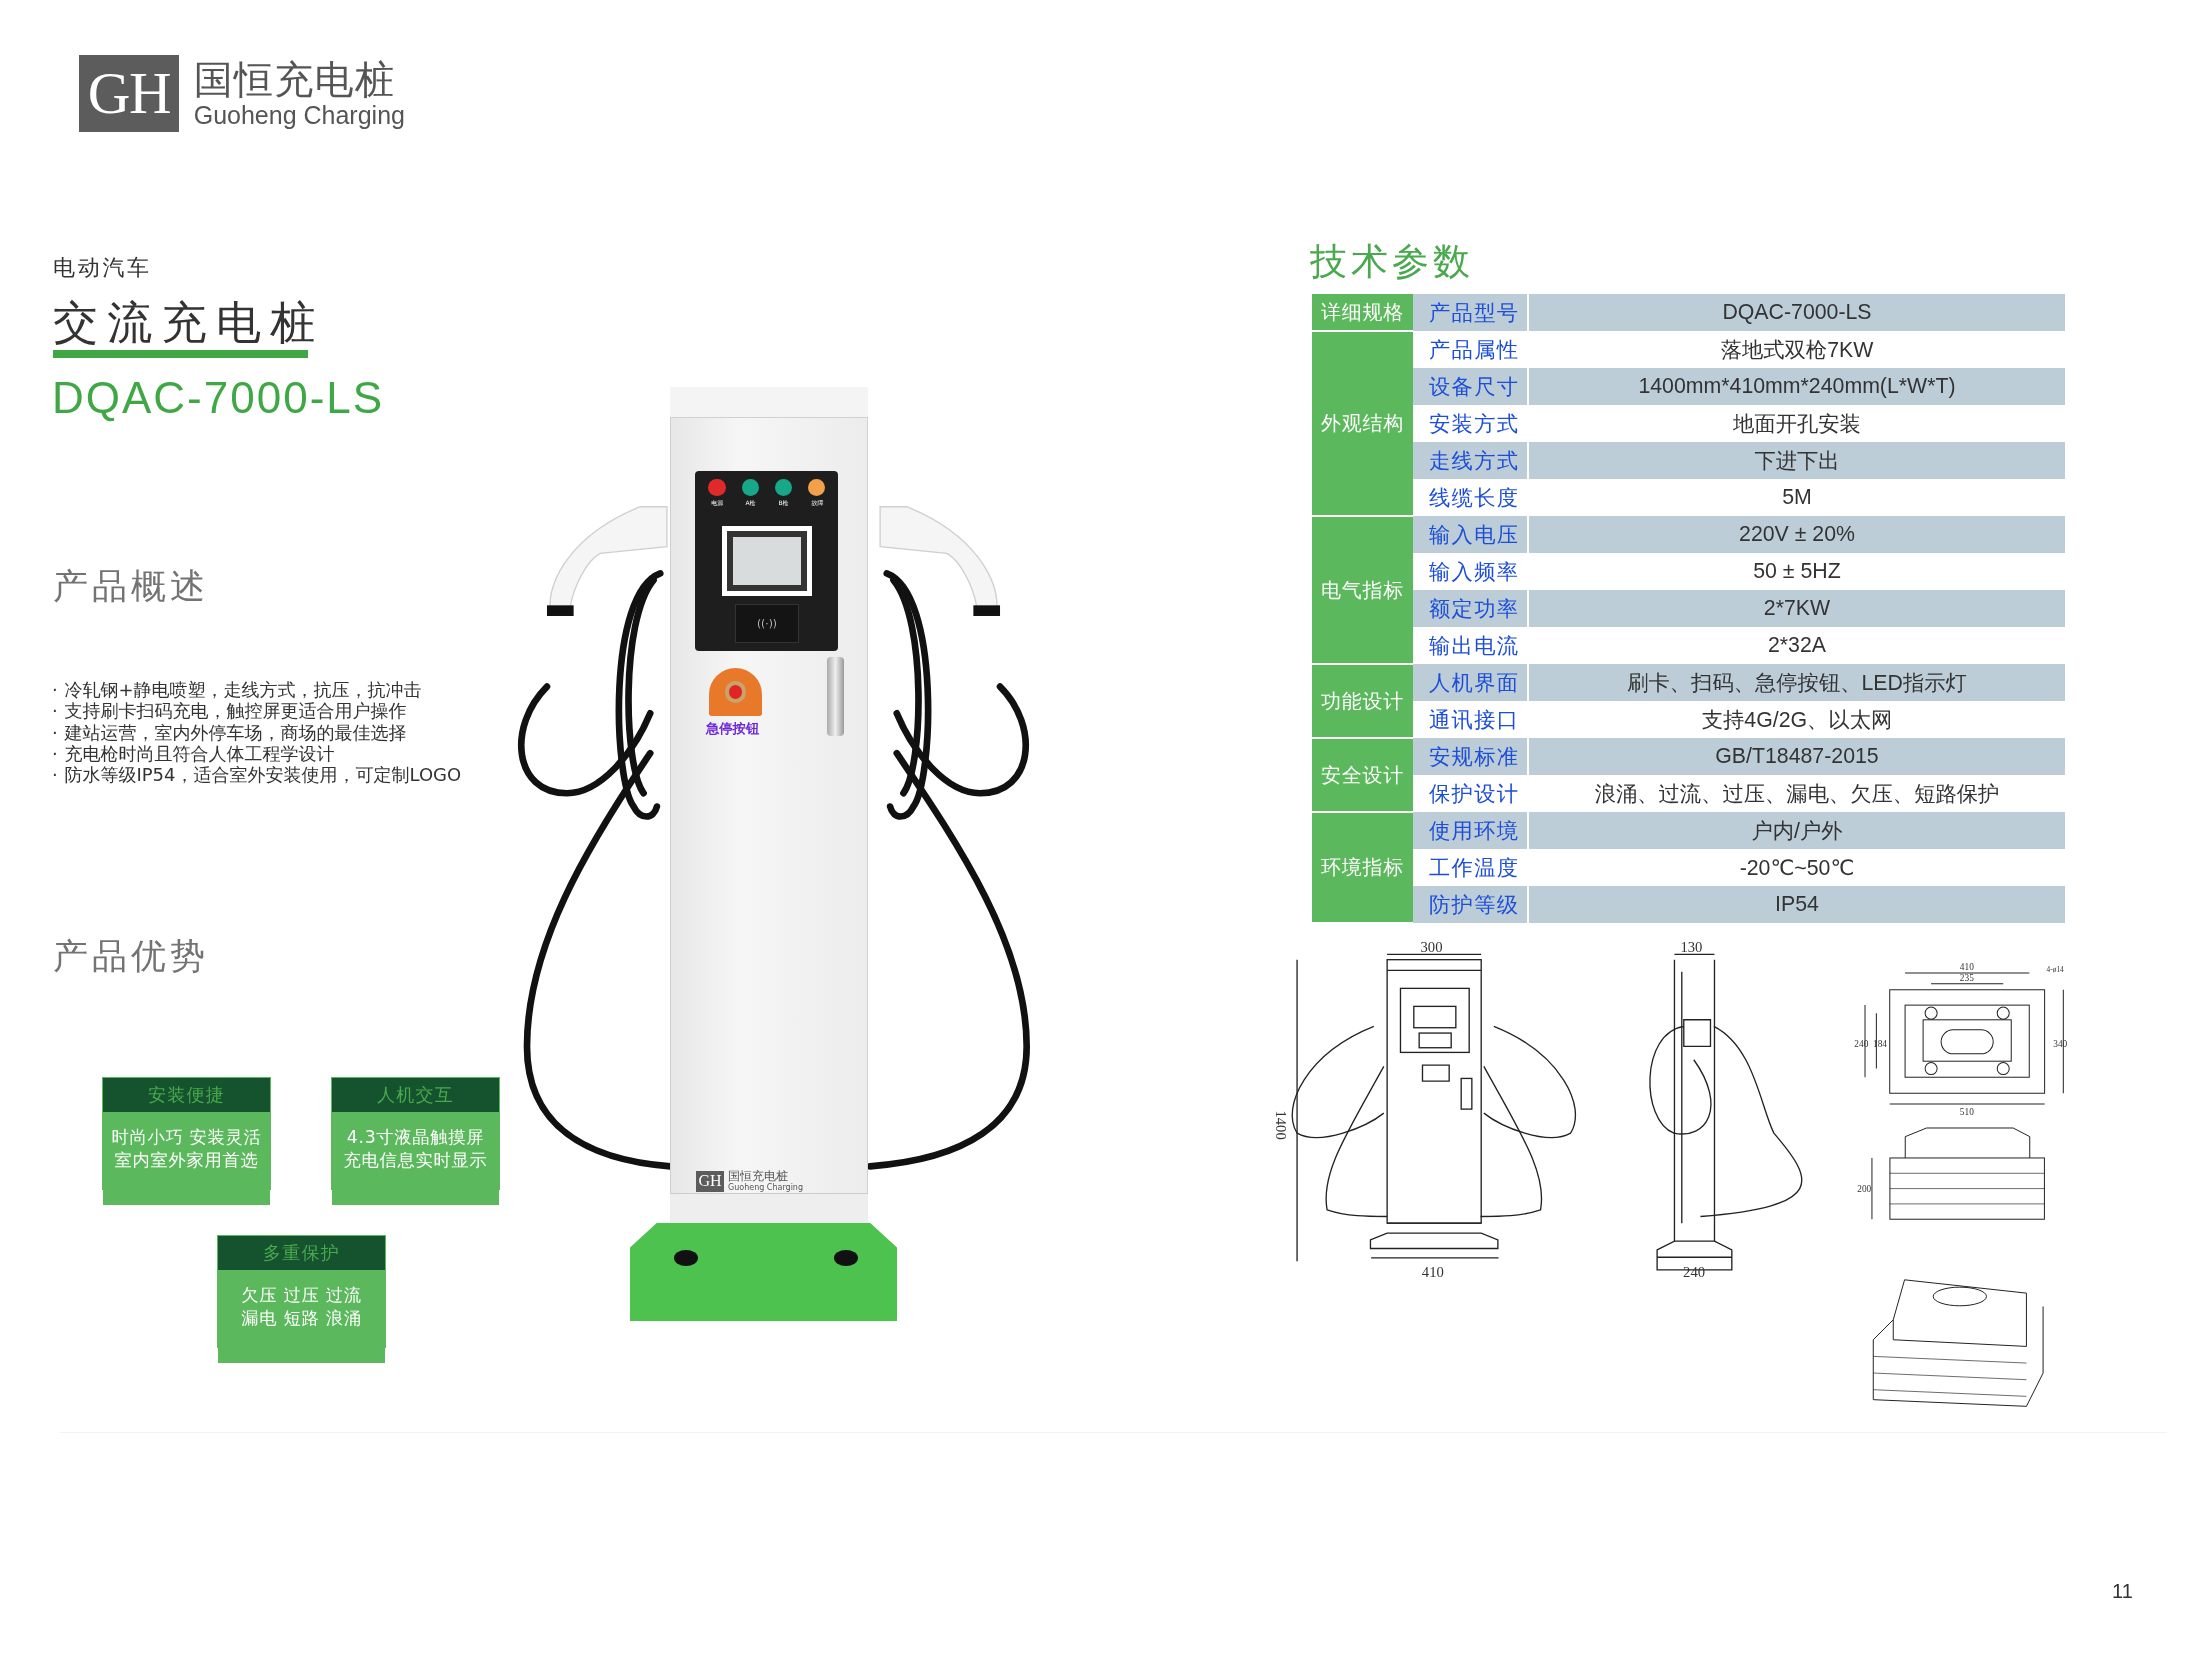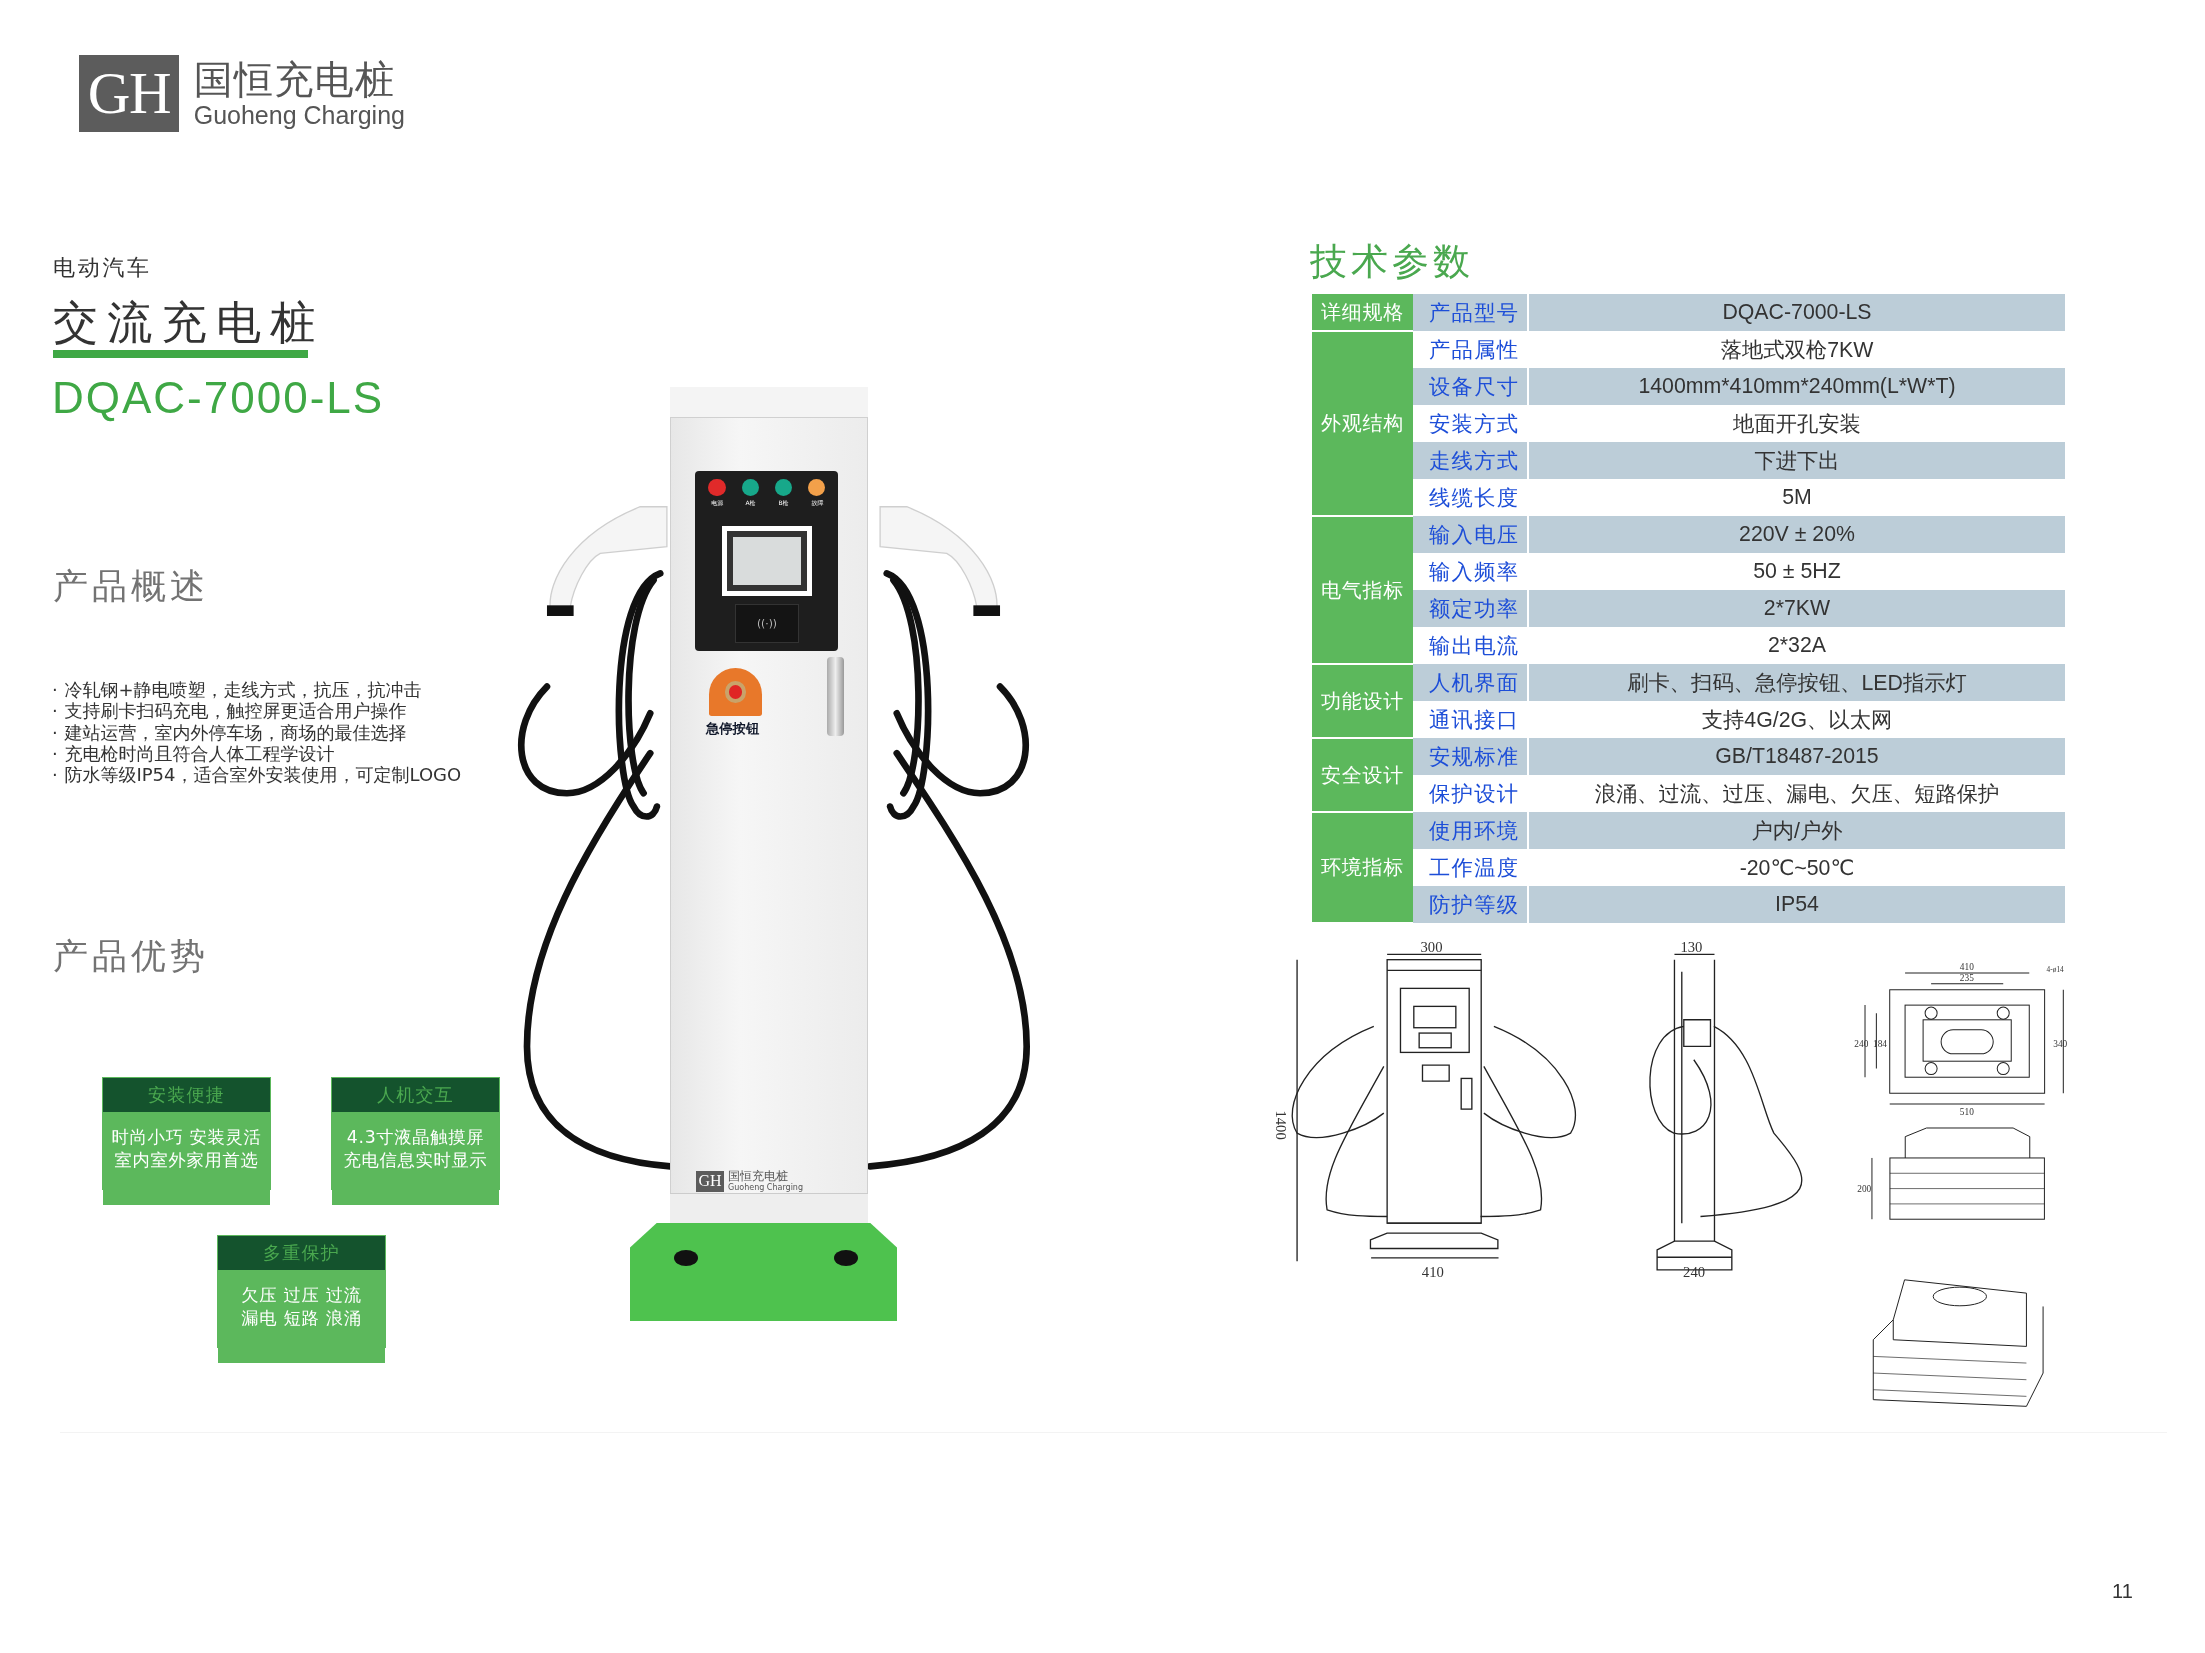--- a/index.html
+++ b/index.html
@@ -33,21 +33,21 @@
   .cabinet-top { position: absolute; left: 163px; top: 6.7px; width: 198px; height: 31px; background: #f4f4f4; }
   .panel { position: absolute; left: 188px; top: 91px; width: 143px; height: 180px; background: #1e1e1e; border-radius: 4px; }
   .led { position: absolute; top: 8px; width: 17.3px; height: 17.3px; border-radius: 50%; }
   .led-label { position: absolute; top: 28px; width: 27px; text-align: center; font-size: 6px; color: #fff; }
   .screen { position: absolute; left: 27px; top: 55px; width: 90px; height: 70px; background: #fff; padding: 5.3px; }
   .screen-inner { width: 100%; height: 100%; background: #333; padding: 5.3px; }
   .screen-disp { width: 100%; height: 100%; background: #d9dcdc; }
   .rfid { position: absolute; left: 40px; top: 133px; width: 64px; height: 39px; background: #141414; border: 0.7px solid #333; color: #bbb; font-size: 10.7px; display: flex; align-items: center; justify-content: center; }
   .estop { position: absolute; left: 202px; top: 288px; width: 53px; height: 48px; background: #e8782a; border-radius: 27px 27px 2.7px 2.7px; display: flex; align-items: center; justify-content: center; }
   .estop-btn { width: 21.3px; height: 21.3px; border-radius: 50%; background: #e02525; border: 4px solid #c9a36a; }
-  .estop-label { position: absolute; left: 199px; top: 340px; font-size: 13.3px; color: #0f172a; font-weight: bold; }
+  .estop-label { position: absolute; left: 199px; top: 340px; font-size: 13.3px; color: #6d28d9; font-weight: bold; }
   .handle { position: absolute; left: 320px; top: 277px; width: 17.3px; height: 79px; background: linear-gradient(90deg,#aaa,#eee,#999); border-radius: 4px; }
   .body-logo { position: absolute; left: 189px; top: 790px; display: flex; align-items: center; }
   .body-logo .bl-box { width: 28px; height: 21.3px; background: #5c5c5c; color: #fff; font-family: "Liberation Serif", serif; font-size: 16px; display: flex; align-items: center; justify-content: center; }
   .body-logo .bl-text { margin-left: 4px; color: #555; }
   .body-logo .bl-cn { font-size: 12px; line-height: 13.3px; }
   .body-logo .bl-en { font-size: 8px; line-height: 9.3px; }
   .cabinet-bottom { position: absolute; left: 163px; top: 813px; width: 198px; height: 47px; border-top: 0.7px solid #ccc; background: #eee; }
   .base { position: absolute; left: 123px; top: 843px; width: 267px; height: 98px; background: #4ec24e; clip-path: polygon(10% 0, 90% 0, 100% 25%, 100% 100%, 0 100%, 0 25%); }
   .base-hole { position: absolute; top: 870px; width: 24px; height: 16px; border-radius: 50%; background: #111; }
   .cable-svg { position: absolute; left: 0; top: 0; }

